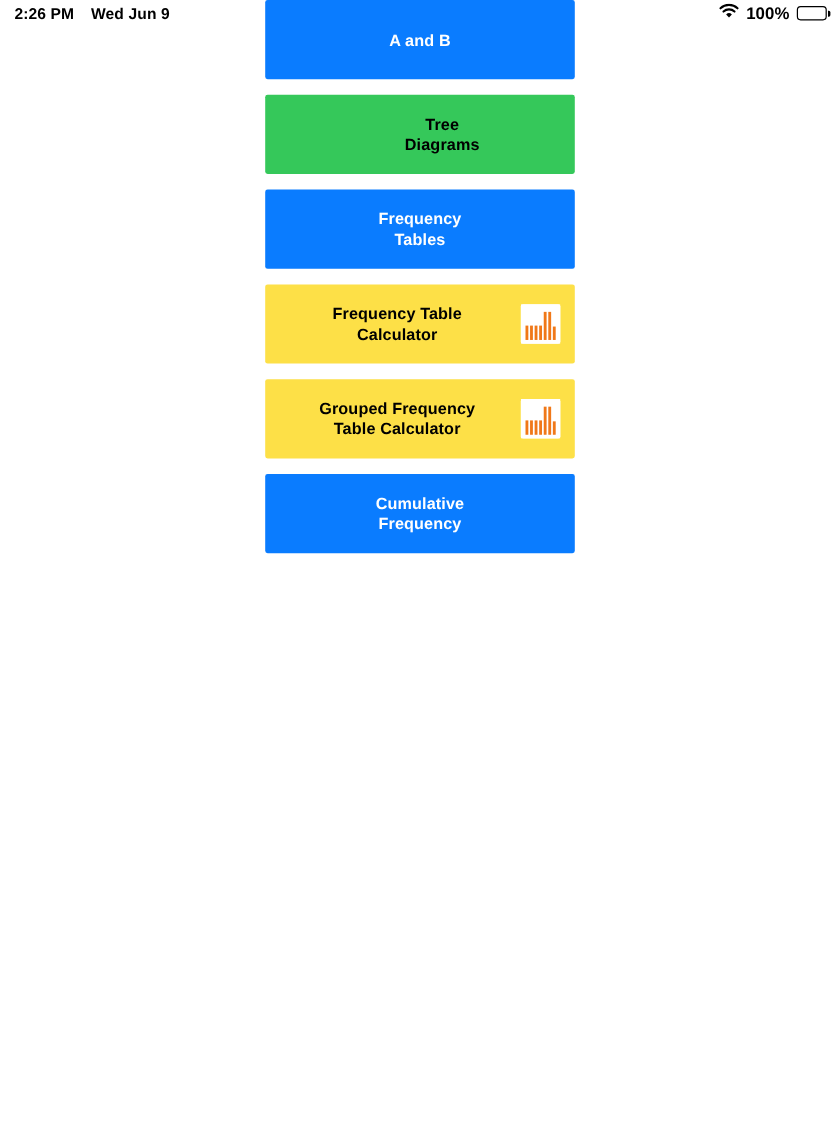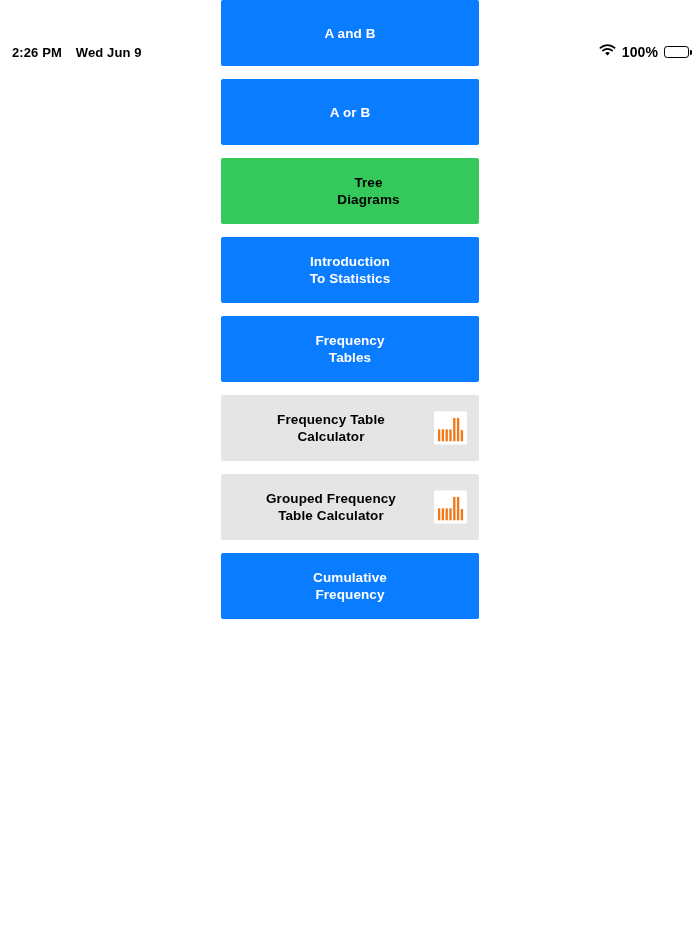--- a/index.html
+++ b/index.html
@@ -21,21 +21,20 @@
     width: 700px;
     height: 22px;
     display: flex;
     align-items: center;
     justify-content: space-between;
     padding: 0 11px 0 12px;
     font-size: 13px;
     font-weight: 700;
     color: #000000;
     letter-spacing: 0.1px;
-    margin-top: 41px;
   }
   .status-left  { display: flex; align-items: center; gap: 14px; }
   .status-right { display: flex; align-items: center; gap: 6px; }
 
   .wifi-icon { display: block; }
 
   .battery-pct { font-size: 14px; font-weight: 700; color: #000; }
 
   .battery-icon {
     position: relative;
@@ -92,21 +91,21 @@
   }
 
   .menu-button .label {
     white-space: pre-line;
     pointer-events: none;
   }
 
   
   .menu-button.blue  { background: #0A7CFF; color: #ffffff; }
   .menu-button.green { background: #35C85A; color: #000000; padding-left: 47px; }
-  .menu-button.cyan  { background: #e5e5e5; color: #000000; }
+  .menu-button.cyan  { background: #fde047; color: #000000; }
 
   
   .menu-button.has-icon .label {
     transform: translateX(-19px);
   }
 
   
   .chart-icon {
     position: absolute;
     right: 12px;
@@ -140,30 +139,23 @@
     <span class="battery-icon">
       <span class="battery-fill"></span>
     </span>
   </div>
 </div>
 
 <div class="menu-list" id="menu-list">
     <button class="menu-button blue">
       <span class="label">A and B</span>
     </button>
-    <button class="menu-button blue">
-      <span class="label">A or B</span>
-    </button>
     <button class="menu-button green">
       <span class="label">Tree
 Diagrams</span>
-    </button>
-    <button class="menu-button blue">
-      <span class="label">Introduction
-To Statistics</span>
     </button>
     <button class="menu-button blue">
       <span class="label">Frequency
 Tables</span>
     </button>
     <button class="menu-button cyan has-icon">
       <span class="label">Frequency Table
 Calculator</span>
       <span class="chart-icon">
         <svg width="33" height="33" viewBox="0 0 33 33" aria-hidden="true">

